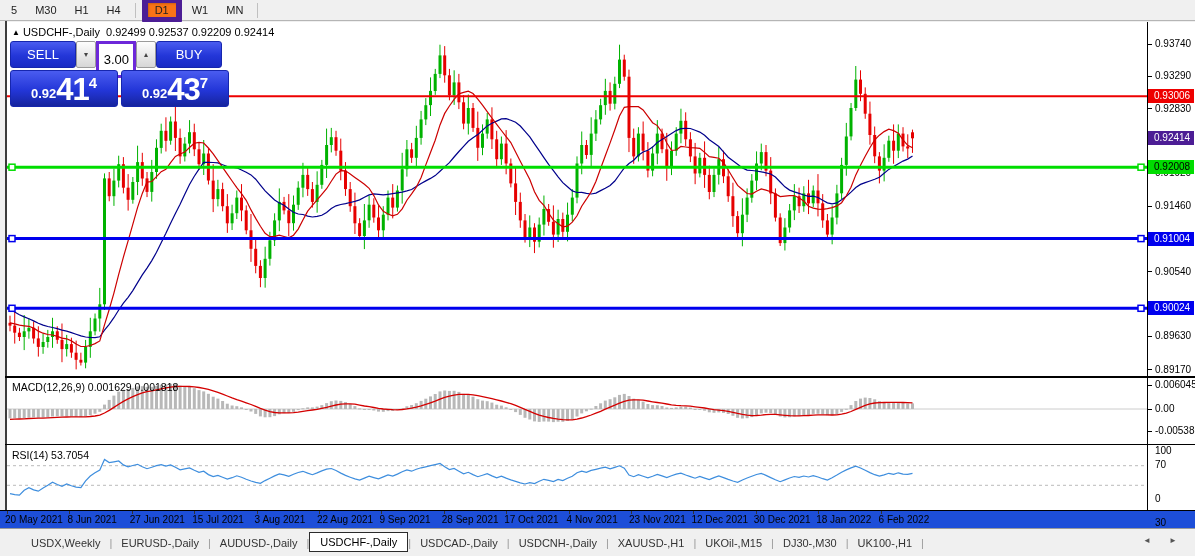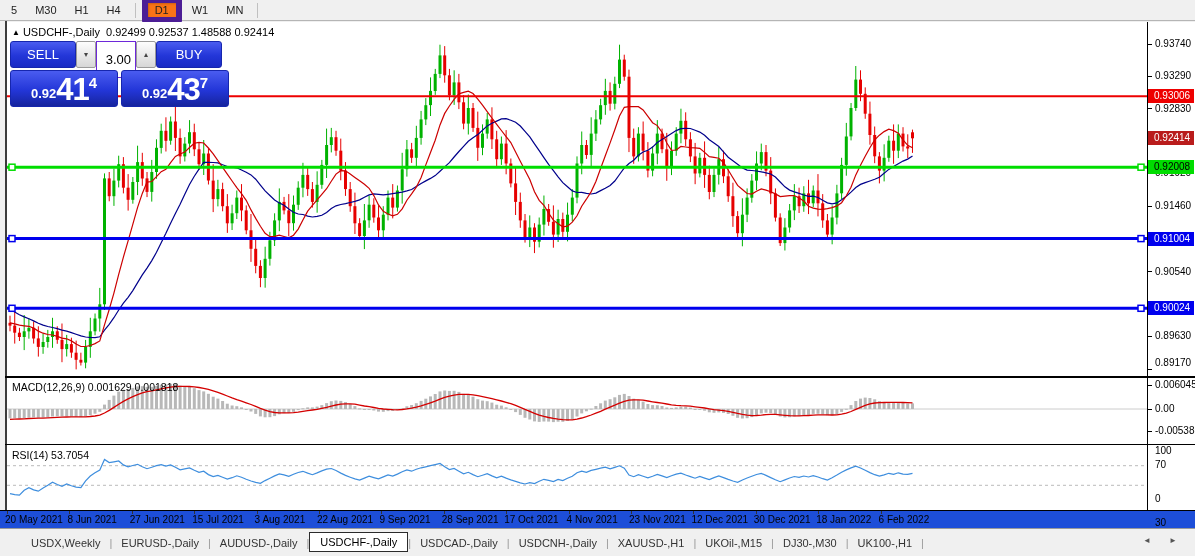--- a/index.html
+++ b/index.html
@@ -26,21 +26,21 @@
   #price-axis{position:absolute;left:1148px;top:22px;width:47px;height:488px;z-index:4}
   .tick-label{position:absolute;left:7px;font-size:10px;color:#000;white-space:nowrap}
   .tick-dash{position:absolute;left:0;width:4px;height:1px;background:#000}
   .px-label{position:absolute;left:0;right:1px;height:14px;line-height:13px;font-size:10px;padding-left:6px;white-space:nowrap}
   .date-label{position:absolute;top:3px;font-size:10px;color:#000;white-space:nowrap}
   .date-tick{position:absolute;top:0;width:1px;height:3px;background:#333}
   #trade-panel{position:absolute;left:10px;top:41px;width:222px;z-index:10}
   #tp-row1{display:flex;gap:0;height:27px}
   .tp-btn{width:66px;height:27px;background:linear-gradient(180deg,#4a5cf0 0%,#2336d8 55%,#1a2bc4 100%);border:1px solid #1626ae;border-radius:3px;color:#fff;font-size:13px;display:flex;align-items:center;justify-content:center;box-sizing:border-box}
   .sp-btn{width:20px;height:27px;background:linear-gradient(180deg,#fdfdfd,#d7d7d7);border:1px solid #9b9b9b;border-radius:2px;font-size:8px;color:#444;display:flex;align-items:center;justify-content:center;box-sizing:border-box}
-  #vol{width:40px;height:37px;border:1px solid #6d28d9;font-size:13px;text-align:right;padding:0 4px 0 0;box-sizing:border-box;font-family:"Liberation Sans",sans-serif}
+  #vol{width:40px;height:37px;border:3px solid #6d28d9;font-size:13px;text-align:right;padding:0 4px 0 0;box-sizing:border-box;font-family:"Liberation Sans",sans-serif}
   #tp-row2{display:flex;gap:3px;margin-top:2px}
   .tp-price{width:108px;height:37px;background:linear-gradient(180deg,#4a5cf0 0%,#2336d8 55%,#16249e 100%);border:1px solid #1626ae;border-radius:3px;color:#fff;display:flex;align-items:flex-end;justify-content:center;padding-bottom:1px;box-sizing:border-box}
   .tp-pre{font-size:13px;font-weight:bold;margin-bottom:4px}
   .tp-big{font-size:31px;font-weight:bold;line-height:31px;letter-spacing:-1px}
   .tp-sup{font-size:15px;font-weight:bold;margin-bottom:14px}
   #tabbar{position:absolute;left:0;top:529px;width:1195px;height:27px;background:#f0f0f0;display:flex;align-items:center;padding-left:22px;box-sizing:border-box}
   .tab{font-size:11px;color:#333;padding:3px 9px;white-space:nowrap}
   .tab.active{background:#fff;border:1px solid #2b2b2b;color:#000;padding:3px 10px;margin-top:-2px;position:relative;z-index:2}
   .tab-sep{color:#999;font-size:11px}
   #tab-arrows{position:absolute;right:10px;top:7px;font-size:8px;color:#555;letter-spacing:8px}
@@ -658,21 +658,21 @@
     <rect x="899.2" y="25.4" width="3" height="5.6" fill="#b8b8b8"></rect>
     <rect x="904.0" y="25.4" width="3" height="5.6" fill="#b8b8b8"></rect>
     <polyline points="3.0,41.3 7.7,41.1 12.4,41.0 17.2,40.8 21.9,40.5 26.6,40.3 31.3,40.2 36.1,40.1 40.8,39.9 45.5,39.6 50.3,39.4 55.0,39.2 59.7,39.0 64.4,38.9 69.1,38.9 73.9,38.9 78.6,38.8 83.3,38.5 88.0,38.0 92.8,37.1 97.5,35.0 102.2,32.4 106.9,29.4 111.7,26.3 116.4,23.4 121.1,20.9 125.8,18.7 130.6,16.6 135.3,14.9 140.0,13.7 144.8,12.8 149.5,11.8 154.2,10.8 158.9,9.9 163.6,9.1 168.4,8.5 173.1,8.3 177.8,8.4 182.5,8.5 187.3,8.8 192.0,9.5 196.7,10.3 201.4,11.4 206.2,12.8 210.9,14.4 215.6,16.1 220.3,18.0 225.1,19.9 229.8,21.6 234.5,23.1 239.2,24.8 244.0,26.5 248.7,28.4 253.4,30.4 258.1,32.2 262.9,33.6 267.6,34.5 272.3,34.8 277.0,34.9 281.8,34.9 286.5,34.7 291.2,34.2 295.9,33.4 300.7,32.6 305.4,32.0 310.1,31.3 314.8,30.4 319.6,29.4 324.3,28.1 329.0,27.0 333.8,26.2 338.5,25.8 343.2,25.8 347.9,26.2 352.6,27.1 357.4,28.0 362.1,28.7 366.8,29.5 371.5,30.3 376.3,31.0 381.0,31.4 385.7,31.7 390.4,31.8 395.2,31.5 399.9,30.9 404.6,30.1 409.3,29.1 414.1,27.9 418.8,26.4 423.5,24.8 428.2,23.1 433.0,21.1 437.7,19.4 442.4,18.1 447.1,17.1 451.9,16.4 456.6,16.3 461.3,16.4 466.0,16.9 470.8,17.7 475.5,18.7 480.2,19.6 484.9,20.6 489.7,21.8 494.4,23.0 499.1,24.3 503.8,25.7 508.6,27.4 513.3,29.3 518.0,31.4 522.8,33.4 527.5,35.4 532.2,37.1 536.9,38.4 541.6,39.5 546.4,40.4 551.1,41.1 555.8,41.6 560.5,41.9 565.3,41.8 570.0,41.1 574.7,40.0 579.4,38.6 584.2,37.0 588.9,35.2 593.6,33.3 598.3,31.1 603.1,29.1 607.8,27.2 612.5,25.1 617.3,23.3 622.0,22.2 626.7,21.9 631.4,21.9 636.1,22.2 640.9,23.0 645.6,23.8 650.3,24.5 655.0,25.2 659.8,26.0 664.5,26.8 669.2,27.3 673.9,27.6 678.7,27.8 683.4,28.2 688.1,28.8 692.8,29.3 697.6,30.0 702.3,30.9 707.0,31.7 711.8,32.2 716.5,32.7 721.2,33.4 725.9,34.3 730.6,35.4 735.4,36.4 740.1,37.2 744.8,37.6 749.5,37.5 754.3,37.1 759.0,36.6 763.7,36.3 768.4,36.3 773.2,36.8 777.9,37.3 782.6,37.7 787.3,37.8 792.1,37.9 796.8,37.7 801.5,37.5 806.2,37.2 811.0,36.9 815.7,36.8 820.4,36.9 825.1,37.0 829.9,36.8 834.6,36.2 839.3,35.1 844.0,33.5 848.8,31.4 853.5,29.3 858.2,27.3 862.9,25.9 867.7,25.0 872.4,24.6 877.1,24.5 881.8,24.4 886.6,24.4 891.3,24.4 896.0,24.5 900.7,24.7 905.5,24.8" fill="none" stroke="#d40000" stroke-width="1.3"></polyline>
   </svg>
 <svg id="rsi-svg" class="panel" style="top:446px" width="1140" height="64">
     <line x1="0" y1="19.7" x2="1140" y2="19.7" stroke="#bbbbbb" stroke-width="1" stroke-dasharray="3 3"></line>
     <line x1="0" y1="39.3" x2="1140" y2="39.3" stroke="#bbbbbb" stroke-width="1" stroke-dasharray="3 3"></line>
     <polyline points="3.0,47.7 7.7,48.6 12.4,49.1 17.2,44.3 21.9,41.7 26.6,43.9 31.3,45.2 36.1,42.1 40.8,39.3 45.5,36.3 50.3,38.5 55.0,40.4 59.7,38.0 64.4,39.8 69.1,41.1 73.9,41.6 78.6,34.9 83.3,30.0 88.0,26.8 92.8,24.0 97.5,13.4 102.2,16.6 106.9,15.8 111.7,15.0 116.4,18.9 121.1,20.8 125.8,19.5 130.6,18.3 135.3,20.8 140.0,22.7 144.8,21.2 149.5,19.6 154.2,18.6 158.9,20.1 163.6,18.9 168.4,21.3 173.1,23.8 177.8,22.8 182.5,21.9 187.3,24.3 192.0,26.3 196.7,25.2 201.4,28.6 206.2,30.6 210.9,29.5 215.6,31.3 220.3,33.0 225.1,31.7 229.8,29.8 234.5,31.3 239.2,33.3 244.0,35.0 248.7,36.4 253.4,37.3 258.1,34.6 262.9,32.2 267.6,29.9 272.3,27.9 277.0,28.9 281.8,30.3 286.5,28.3 291.2,26.5 295.9,25.3 300.7,27.1 305.4,28.7 310.1,26.9 314.8,24.9 319.6,23.2 324.3,22.5 329.0,24.5 333.8,27.1 338.5,29.4 343.2,31.2 347.9,32.9 352.6,34.1 357.4,32.1 362.1,30.2 366.8,31.6 371.5,32.9 376.3,30.9 381.0,28.9 385.7,30.0 390.4,28.1 395.2,25.8 399.9,24.0 404.6,25.2 409.3,23.3 414.1,21.8 418.8,20.8 423.5,19.7 428.2,18.6 433.0,17.5 437.7,20.7 442.4,23.5 447.1,22.5 451.9,25.2 456.6,27.8 461.3,26.3 466.0,28.6 470.8,30.7 475.5,29.2 480.2,27.7 484.9,29.9 489.7,31.9 494.4,30.1 499.1,32.1 503.8,33.9 508.6,35.4 513.3,36.8 518.0,38.0 522.8,36.6 527.5,37.6 532.2,35.3 536.9,33.3 541.6,34.4 546.4,35.5 551.1,33.4 555.8,34.6 560.5,32.3 565.3,30.3 570.0,26.7 574.7,25.1 579.4,26.3 584.2,24.4 588.9,23.3 593.6,22.2 598.3,21.1 603.1,22.9 607.8,21.4 612.5,19.8 617.3,22.2 622.0,29.0 626.7,30.7 631.4,28.6 636.1,30.2 640.9,31.8 645.6,30.2 650.3,28.4 655.0,29.9 659.8,31.5 664.5,29.8 669.2,28.2 673.9,27.1 678.7,29.0 683.4,30.6 688.1,32.2 692.8,30.5 697.6,32.1 702.3,33.6 707.0,31.6 711.8,30.0 716.5,31.6 721.2,33.4 725.9,35.0 730.6,36.3 735.4,34.0 740.1,32.0 744.8,30.2 749.5,28.5 754.3,27.4 759.0,29.4 763.7,31.6 768.4,33.7 773.2,35.7 777.9,33.9 782.6,32.0 787.3,30.5 792.1,31.4 796.8,30.0 801.5,31.0 806.2,29.6 811.0,31.0 815.7,32.7 820.4,34.0 825.1,31.8 829.9,29.1 834.6,26.3 839.3,23.9 844.0,21.9 848.8,20.2 853.5,22.0 858.2,24.3 862.9,26.6 867.7,28.7 872.4,30.1 877.1,28.9 881.8,27.3 886.6,28.4 891.3,26.8 896.0,28.2 900.7,28.4 905.5,27.4" fill="none" stroke="#3e8ede" stroke-width="1.2"></polyline>
   </svg>
 
-<div id="chart-title"><span class="tri">▲</span><span>USDCHF-,Daily</span>&nbsp;&nbsp;<span>0.92499 0.92537 1.48588 0.92414</span></div>
+<div id="chart-title"><span class="tri">▲</span><span>USDCHF-,Daily</span>&nbsp;&nbsp;<span>0.92499 0.92537 0.92209 0.92414</span></div>
 
 <div id="trade-panel">
   <div id="tp-row1">
     <div class="tp-btn">SELL</div>
     <div class="sp-btn">
         <span>▾</span>
       </div>
     <input id="vol" value="3.00" style="">
     <div class="sp-btn">
         <span>▴</span>
@@ -709,26 +709,26 @@
     <div class="tick-label" style="top: 80.7192px;">0.92830</div>
     <div class="tick-dash" style="top: 150.938px;"></div>
     <div class="tick-label" style="top: 145.438px;">0.91920</div>
     <div class="tick-dash" style="top: 183.654px;"></div>
     <div class="tick-label" style="top: 178.154px;">0.91460</div>
     <div class="tick-dash" style="top: 249.084px;"></div>
     <div class="tick-label" style="top: 243.584px;">0.90540</div>
     <div class="tick-dash" style="top: 313.803px;"></div>
     <div class="tick-label" style="top: 308.303px;">0.89630</div>
     <div class="tick-dash" style="top: 346.518px;"></div>
-    <div class="tick-label" style="top: 335px;">0.89170</div>
+    <div class="tick-label" style="top: 342px;">0.89170</div>
     <div class="px-label" style="top: 67.2021px; background: rgb(238, 0, 0); color: rgb(255, 255, 255);">0.93006</div>
     <div class="px-label" style="top: 138.18px; background: rgb(0, 221, 0); color: rgb(0, 0, 0);">0.92008</div>
     <div class="px-label" style="top: 209.584px; background: rgb(0, 0, 238); color: rgb(255, 255, 255);">0.91004</div>
     <div class="px-label" style="top: 279.282px; background: rgb(0, 0, 238); color: rgb(255, 255, 255);">0.90024</div>
-    <div class="px-label" style="top: 109.305px; background: #b91c1c; color: rgb(255, 255, 255);">0.92414</div>
+    <div class="px-label" style="top: 109.305px; background: #4c1d95; color: rgb(255, 255, 255);">0.92414</div>
     <div class="tick-dash" style="top: 363px;"></div>
     <div class="tick-label" style="top: 357px;">0.006045</div>
     <div class="tick-dash" style="top: 387px;"></div>
     <div class="tick-label" style="top: 381px;">0.00</div>
     <div class="tick-dash" style="top: 409px;"></div>
     <div class="tick-label" style="top: 403px;">-0.005383</div>
     <div class="tick-label" style="top: 423px;">100</div>
     <div class="tick-label" style="top: 437px;">70</div>
     <div class="tick-label" style="top: 458px; margin-top: 37px;">30</div>
     <div class="tick-label" style="top: 471px;">0</div>

